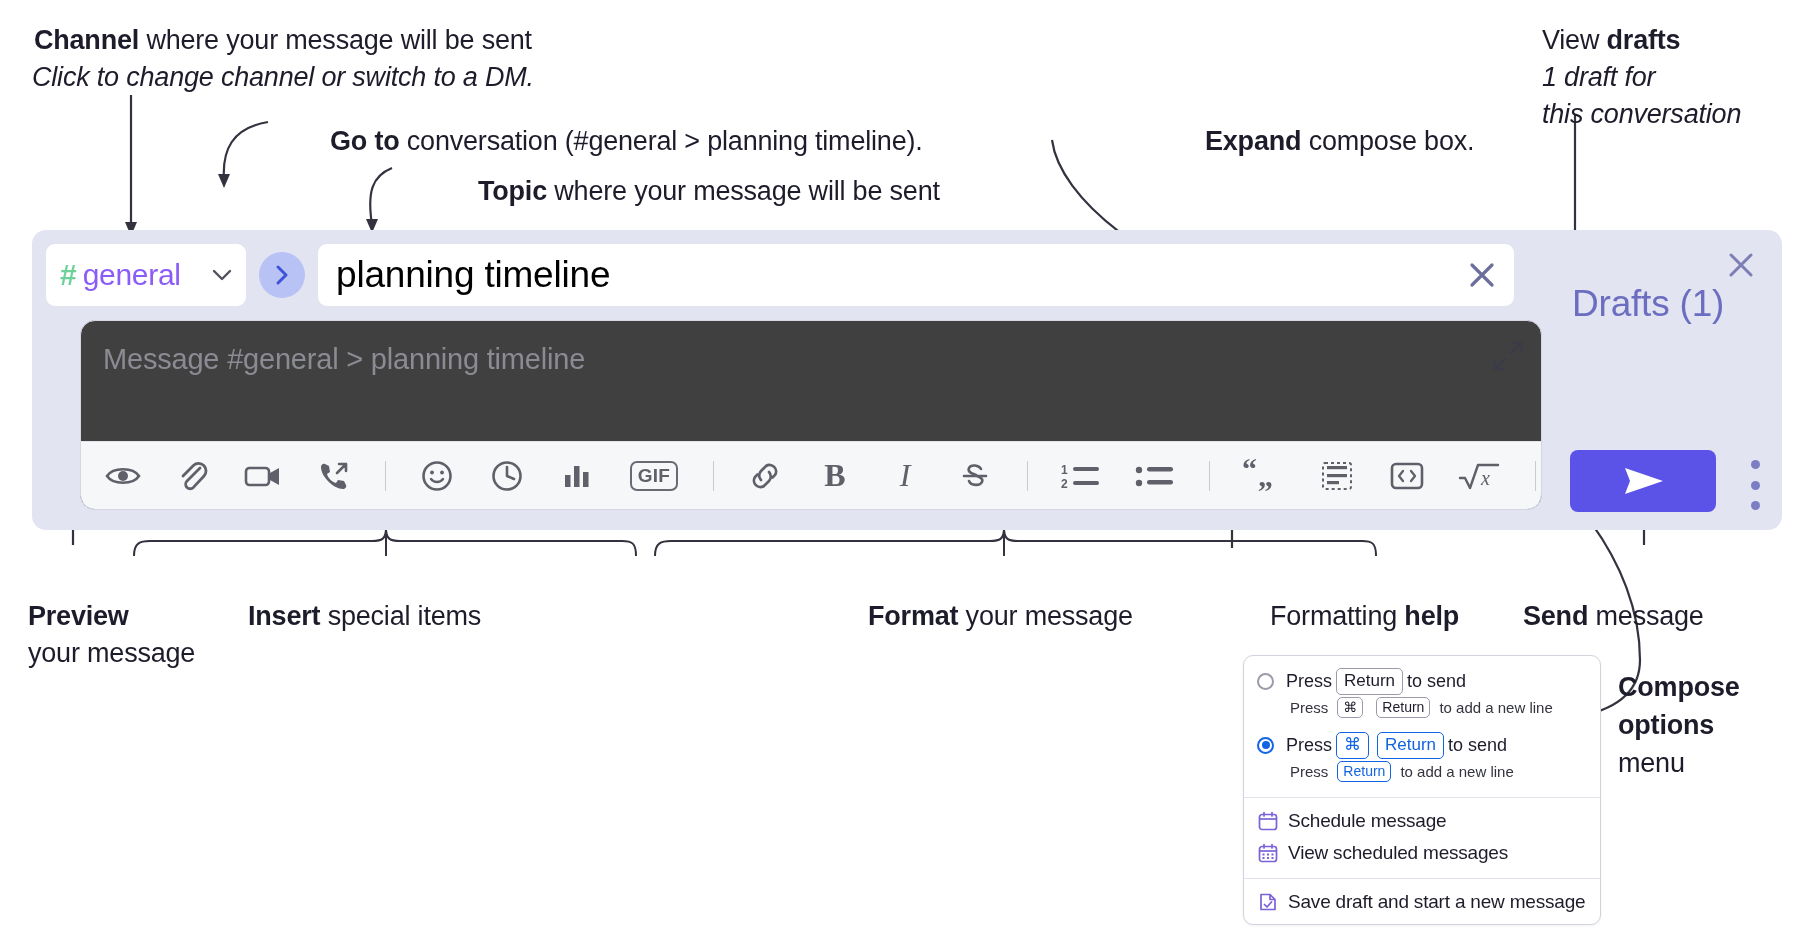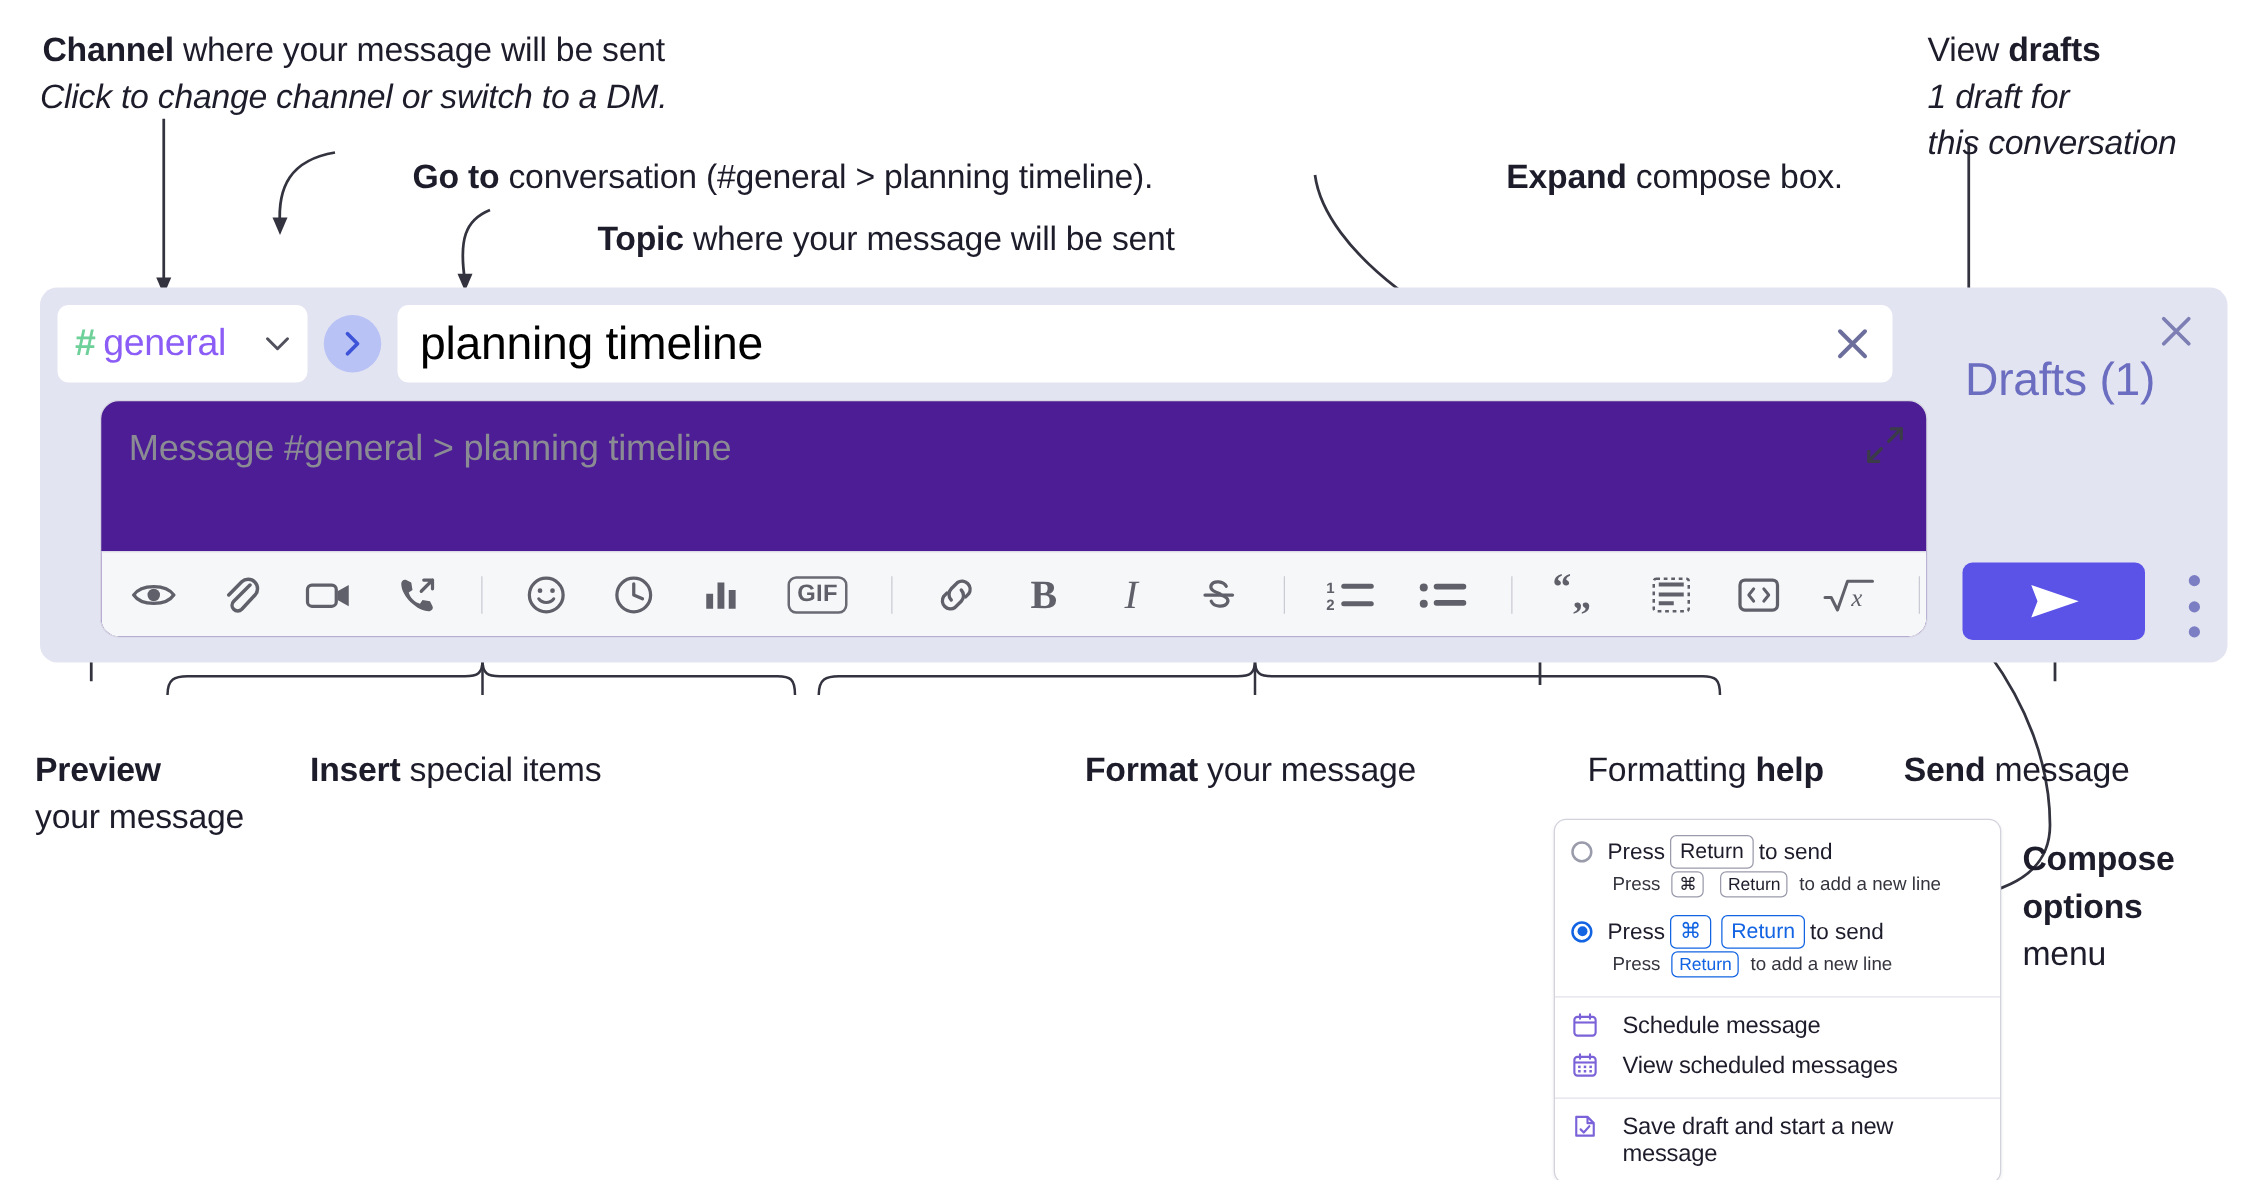--- a/index.html
+++ b/index.html
@@ -115,21 +115,21 @@
   }
   #topic-clear { width: 32px; height: 32px; cursor: pointer; }
 
   
   #message-box {
     position: absolute;
     left: 48px;
     top: 90px;
     width: 1462px;
     height: 190px;
-    background: #4c1d95;
+    background: #404040;
     border: 1px solid #d5d6e2;
     border-radius: 15px;
     box-sizing: border-box;
     overflow: hidden;
   }
   #message-placeholder {
     position: absolute;
     left: 22px;
     top: 22px;
     font-size: 29px;
@@ -290,21 +290,22 @@
   }
   .kbd.sm { font-size: 14px; padding: 0px 5px; }
   .kbd.blue { border-color: #1264e3; color: #1264e3; }
   .menu-sep {
     height: 1px;
     background: #e1e2ea;
     margin: 9px 0 7px 0;
   }
   .menu-item {
     display: flex;
-    gap: 20px;
+    align-items: center;
+    gap: 10px;
     padding: 5px 14px;
     font-size: 19px;
     color: #1d1c2b;
     cursor: pointer;
     letter-spacing: -0.2px;
   }
   .menu-item svg { flex: none; }
 
   svg { overflow: visible; }
   #leaders { position: absolute; left: 0; top: 0; pointer-events: none; }

